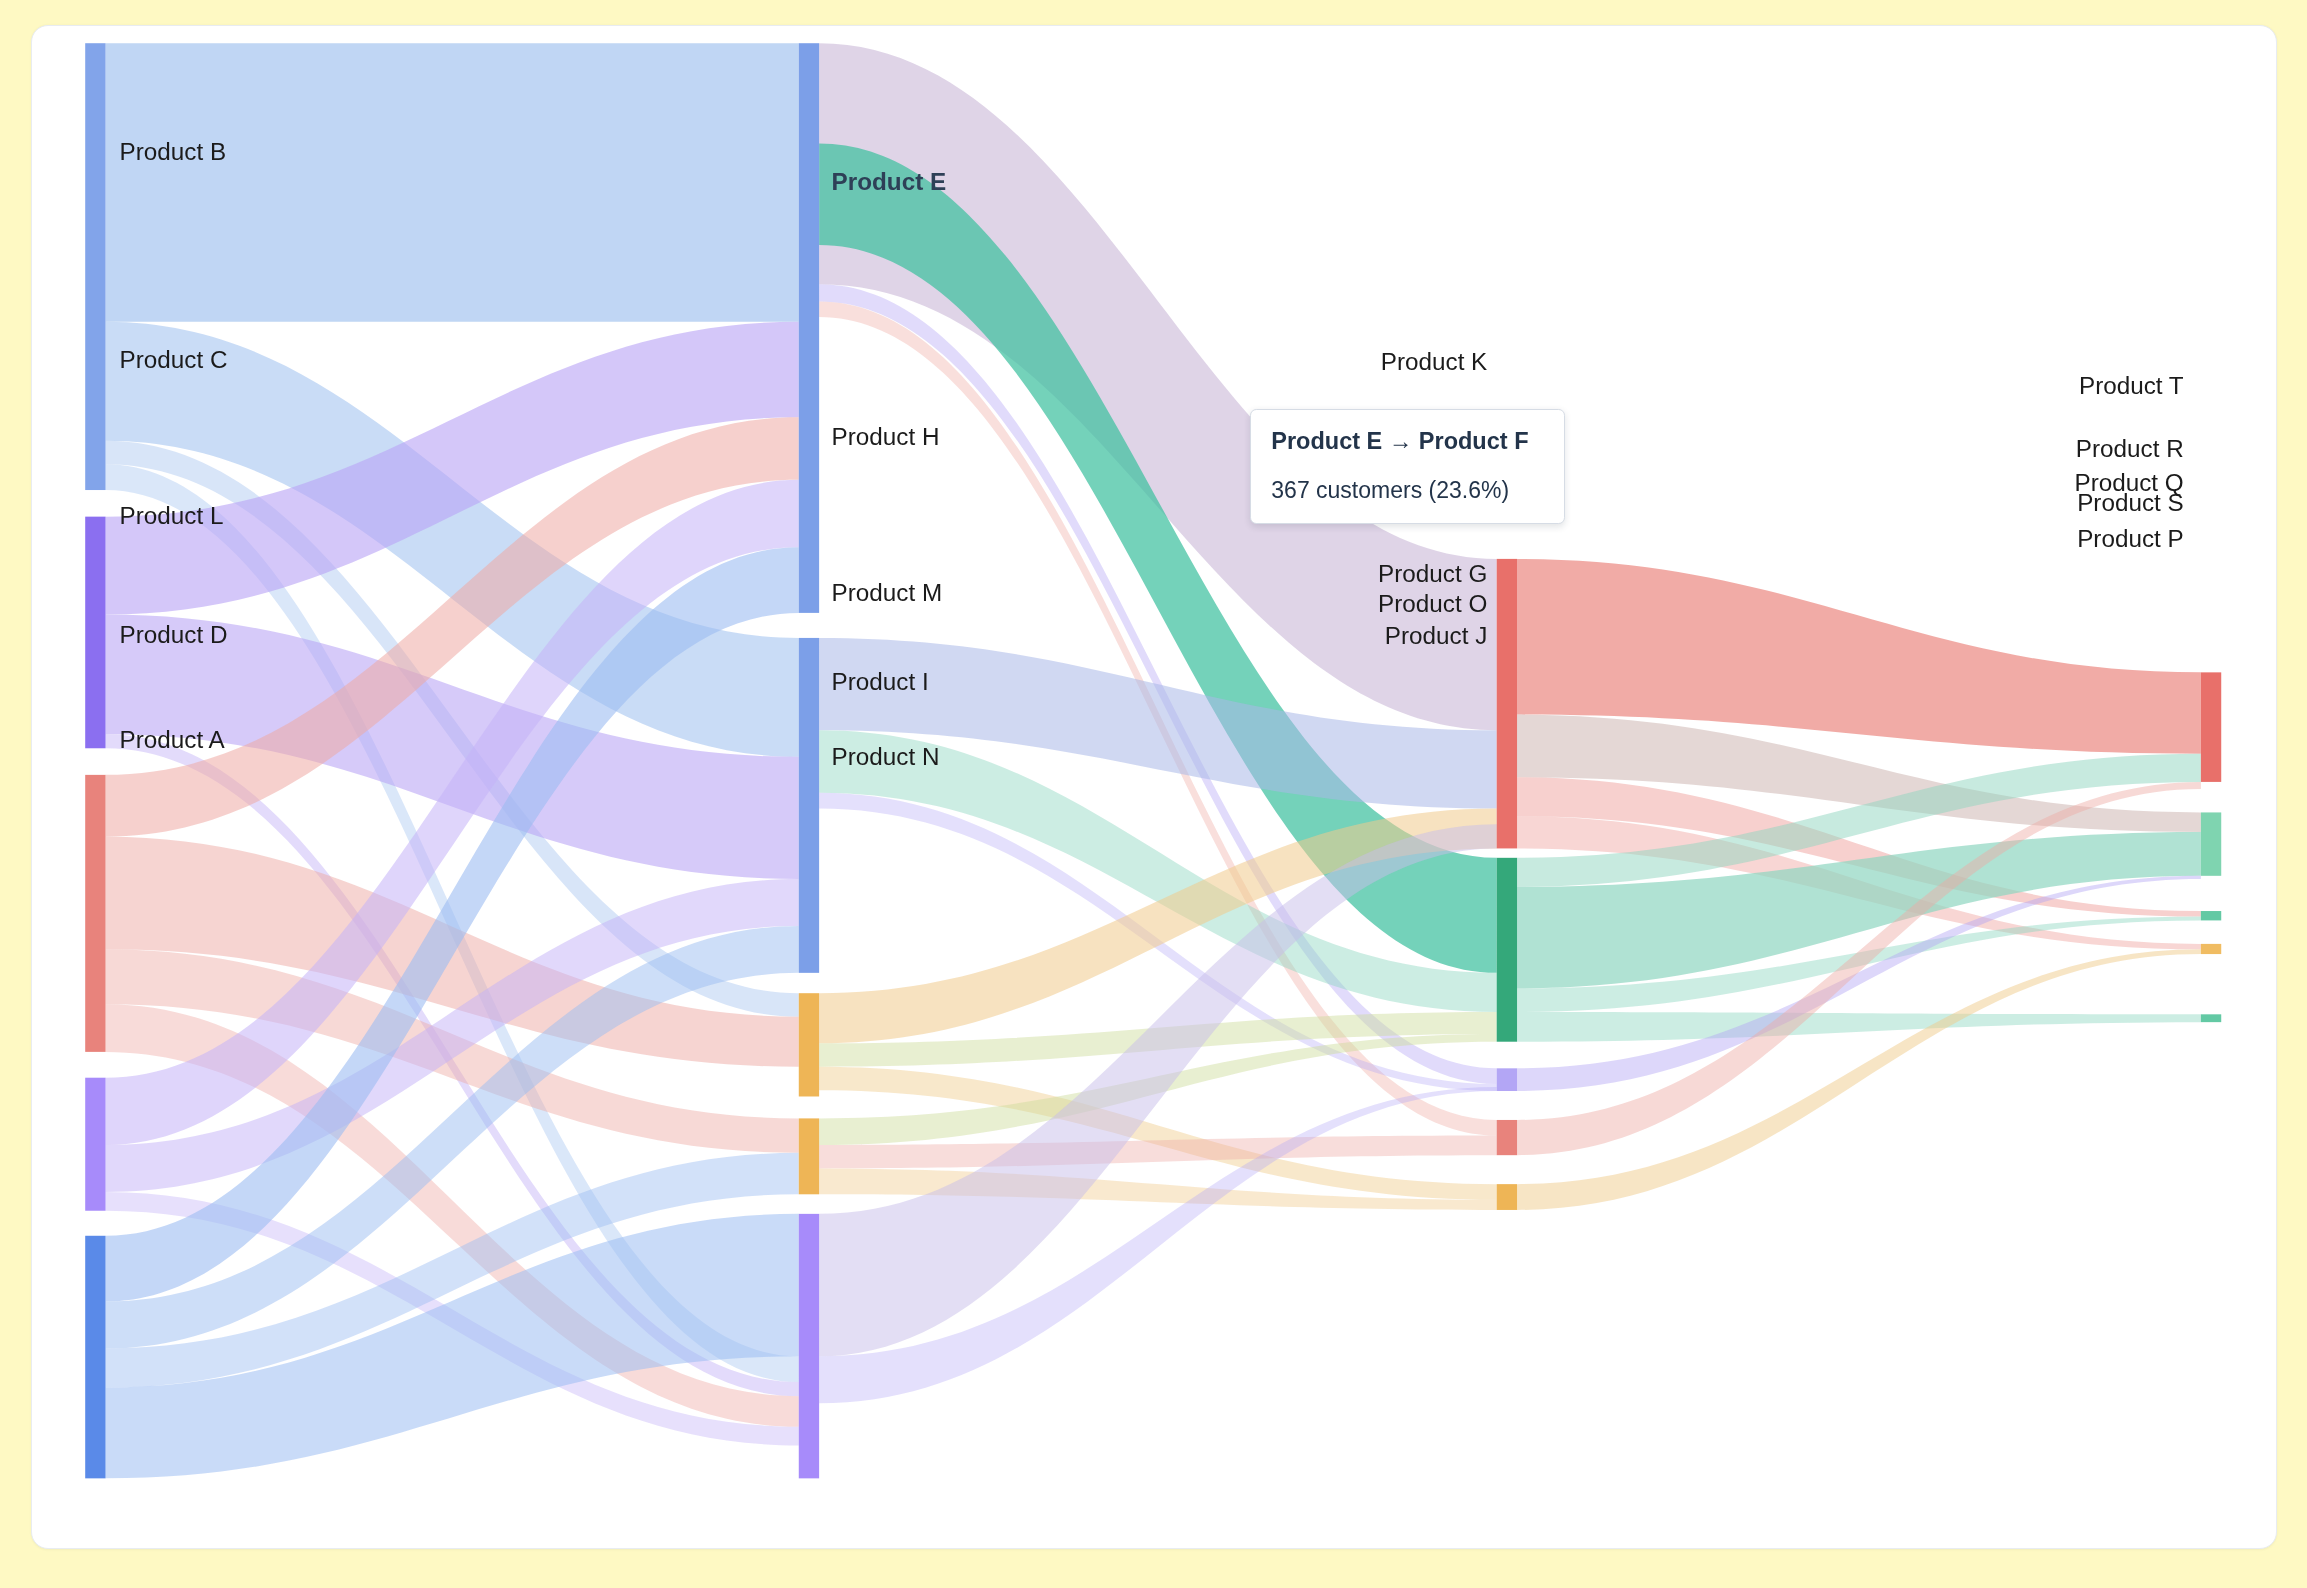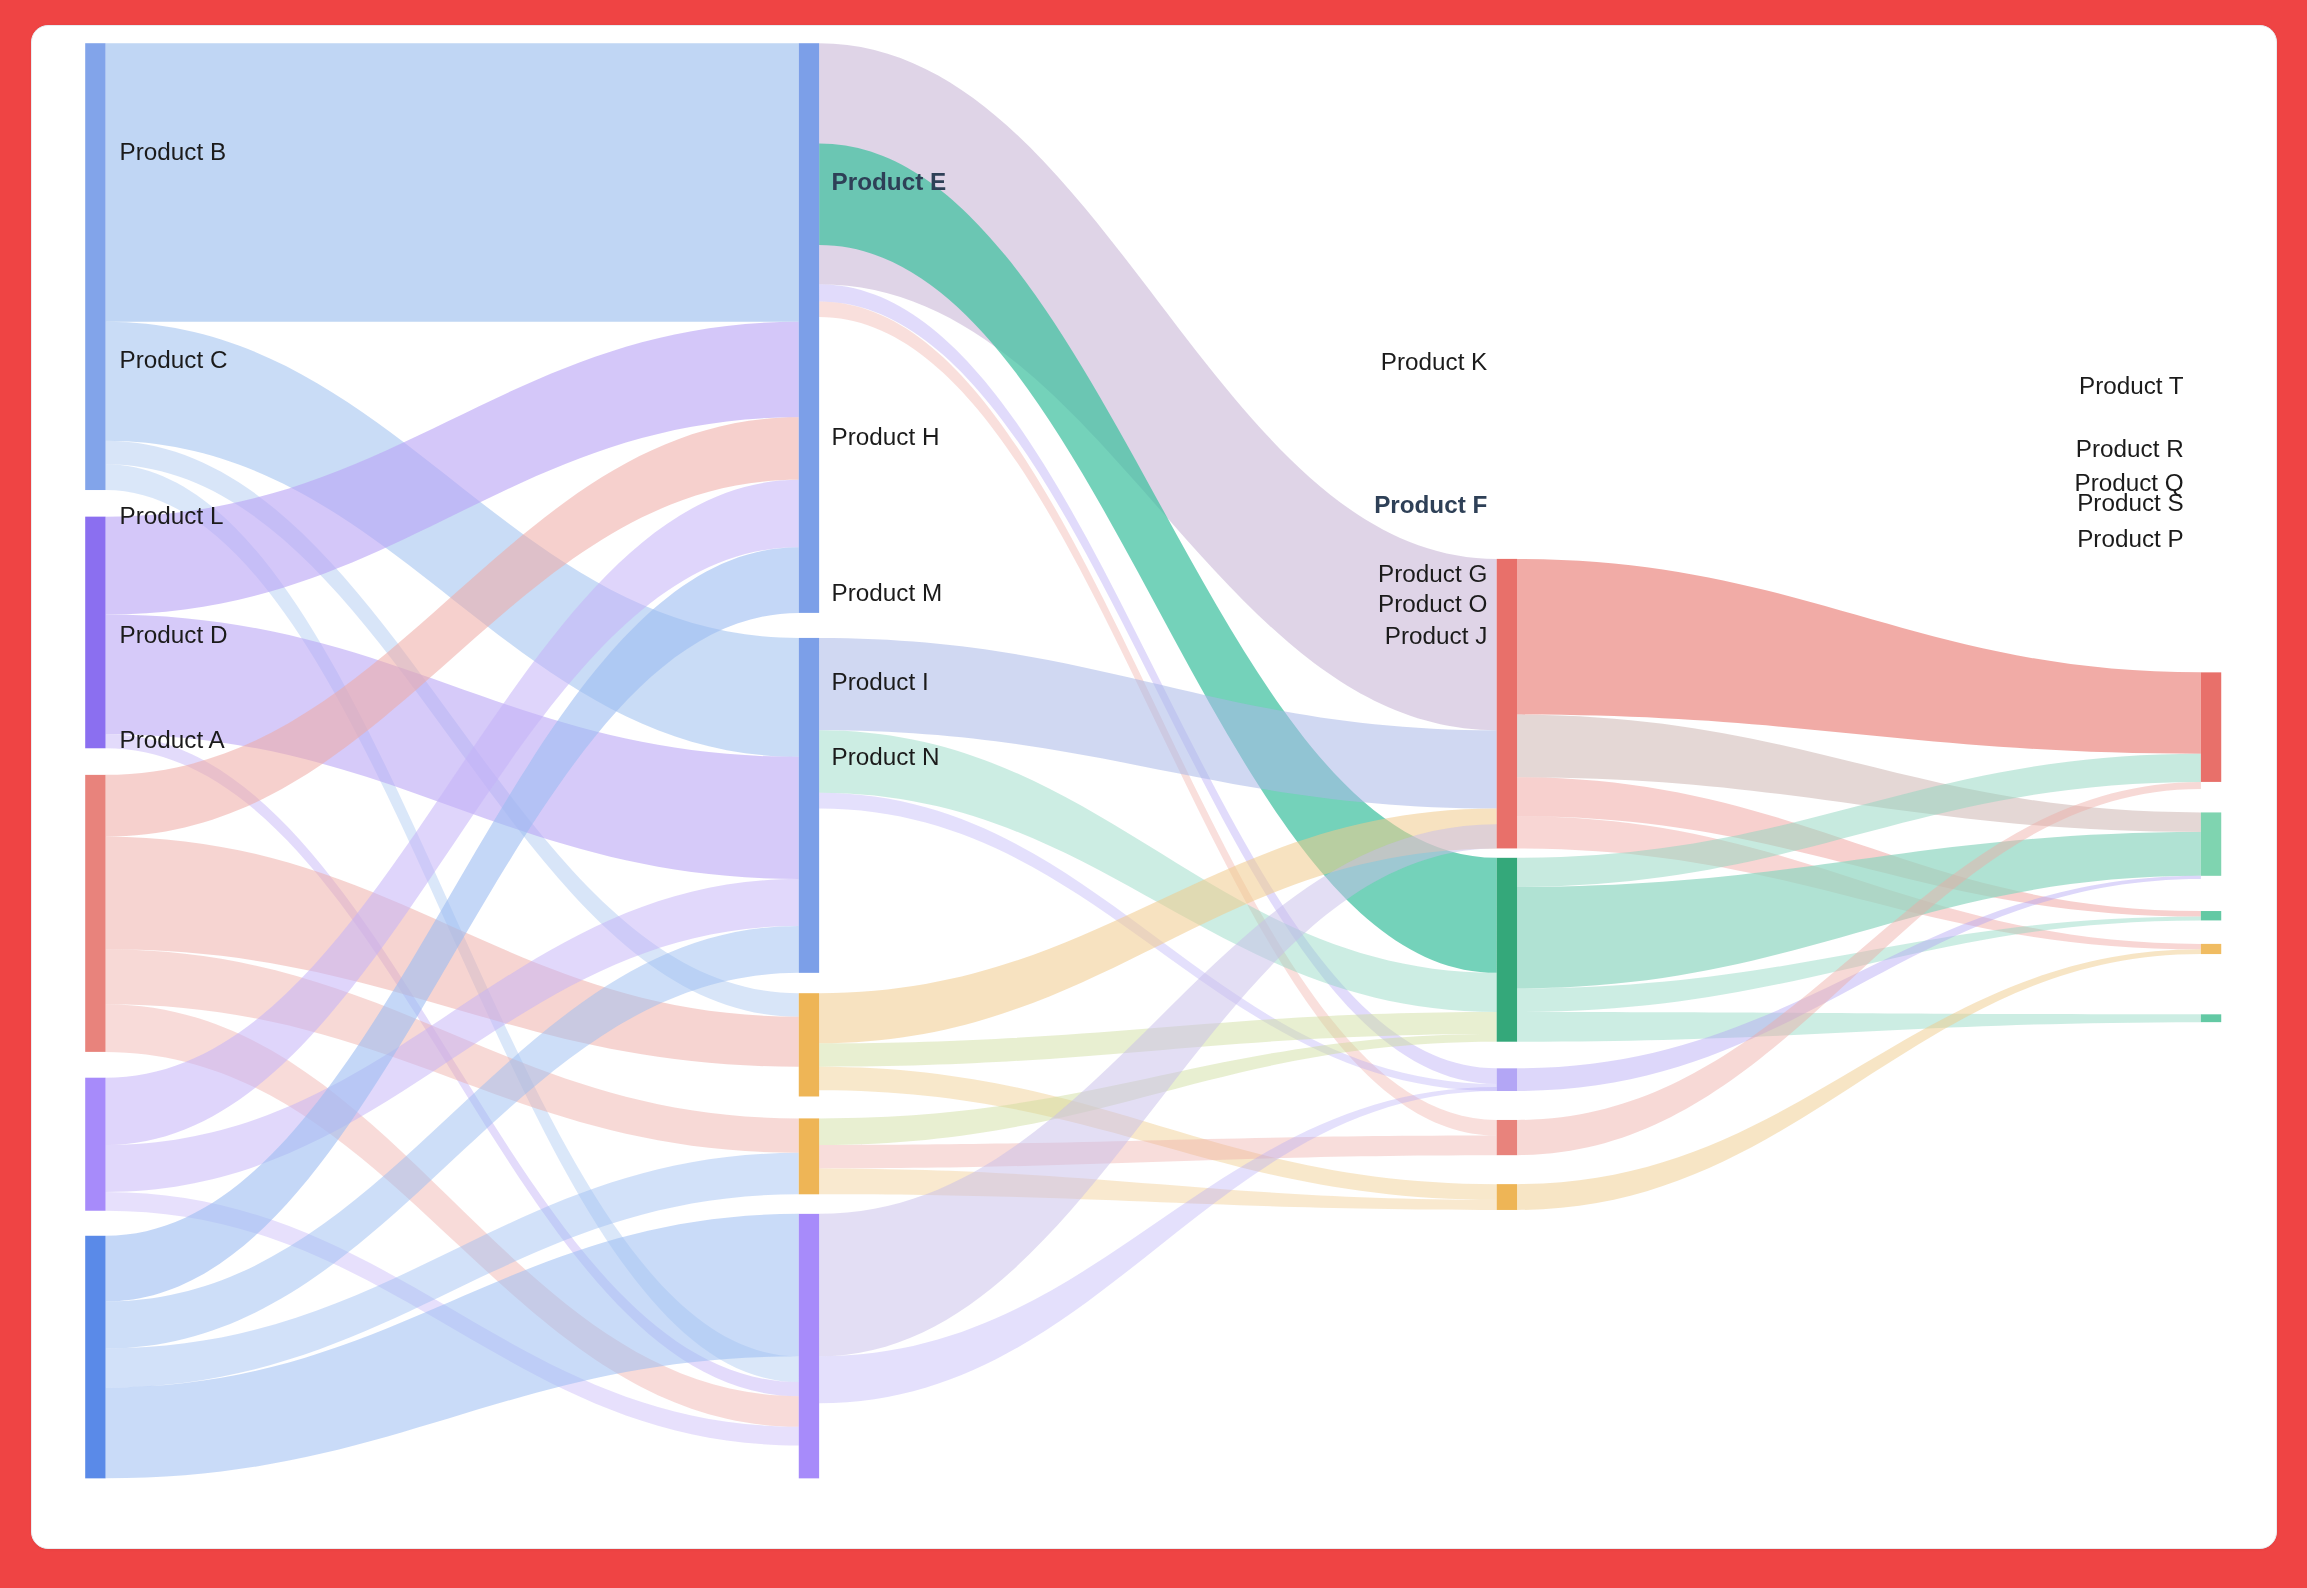--- a/index.html
+++ b/index.html
@@ -9,21 +9,21 @@
     background: #f7f9fc;
     width: 2307px;
     height: 1589px;
     font-family: "Liberation Sans", sans-serif;
     overflow: hidden;
   }
   #app {
     position: relative;
     width: 2307px;
     height: 1589px;
-    background: #ef4444;
+    background: #fef9c3;
   }
   #chart-card {
     position: absolute;
     left: 31px;
     top: 25px;
     width: 2244px;
     height: 1522px;
     background: #ffffff;
     border: 0.8px solid #e8ecf1;
     border-radius: 17px;
@@ -167,16 +167,20 @@
           <text x="1860" y="741" text-anchor="end" class="node-label">Product O</text>
           <text x="1860" y="781" text-anchor="end" class="node-label">Product J</text>
           <text x="2750" y="462" text-anchor="end" class="node-label">Product T</text>
           <text x="2750" y="542" text-anchor="end" class="node-label">Product R</text>
           <text x="2750" y="586" text-anchor="end" class="node-label">Product Q</text>
           <text x="2750" y="611" text-anchor="end" class="node-label">Product S</text>
           <text x="2750" y="658" text-anchor="end" class="node-label">Product P</text>
         </g>
     </svg>
 
+    <div id="tooltip">
+      <div class="tt-title">Product E → Product F</div>
+      <div class="tt-value">367 customers (23.6%)</div>
+    </div>
 
   </div>
 </div>
 
 
 </body></html>

